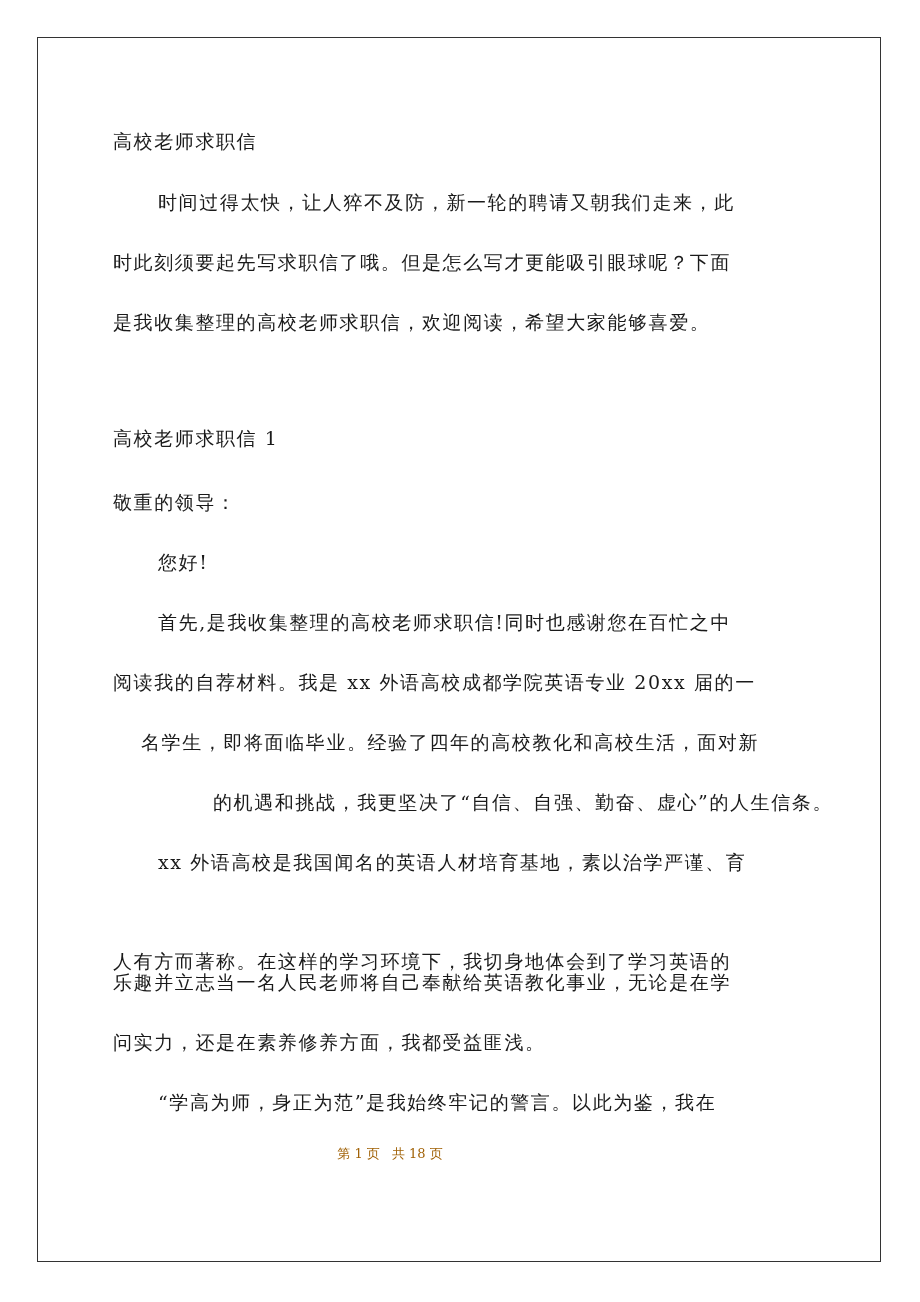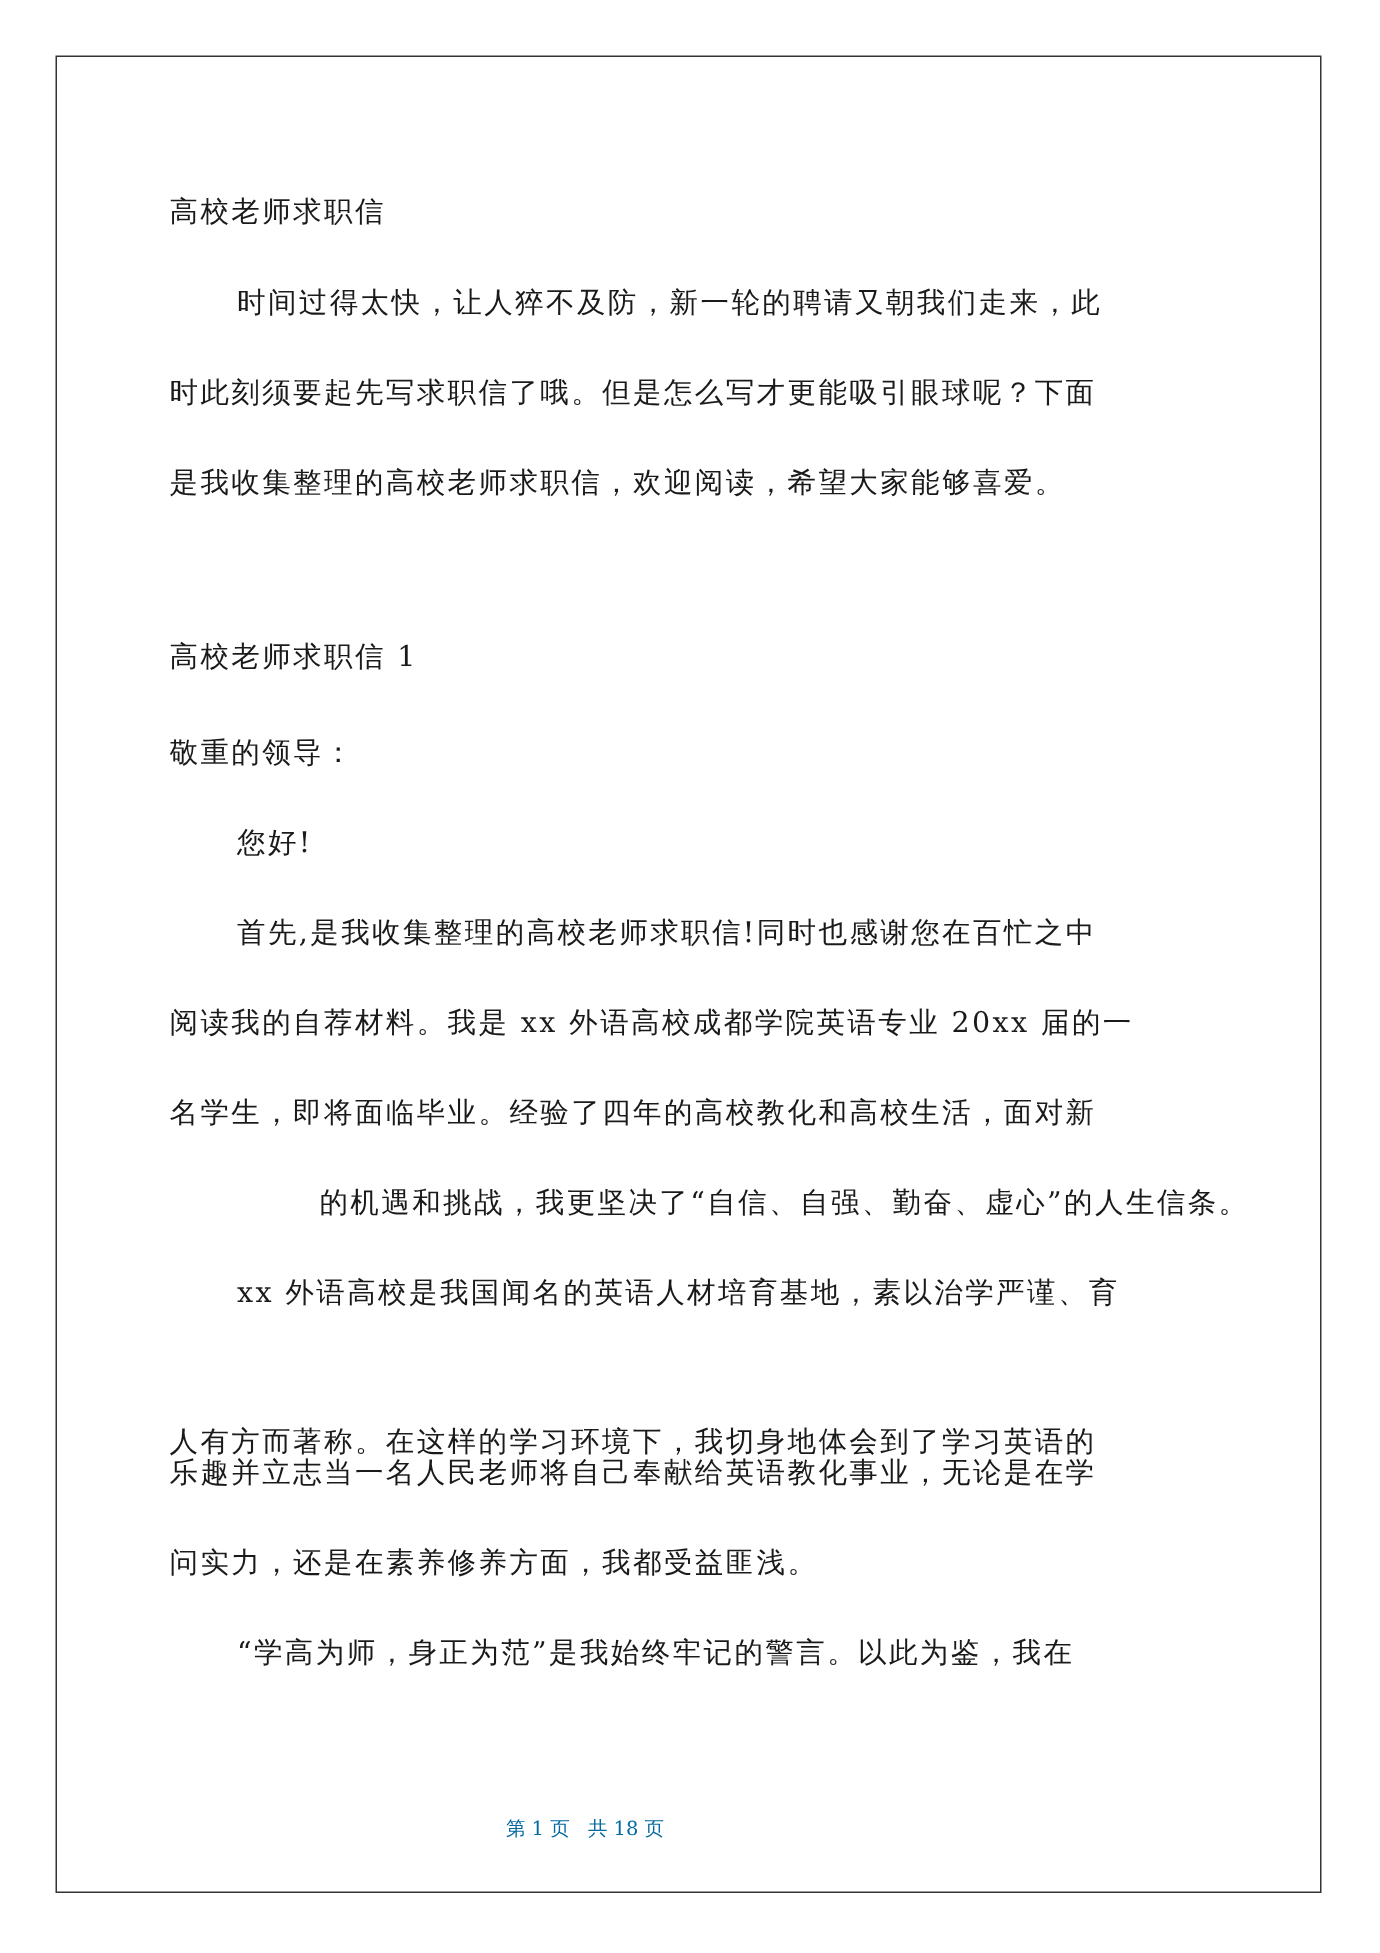--- a/index.html
+++ b/index.html
@@ -33,25 +33,25 @@
       white-space: nowrap;
       letter-spacing: 1.6px;
     }
     .indent {
       left: 158px;
     }
     .footer {
       position: absolute;
       left: 0;
       width: 780px;
-      top: 1211px;
+      top: 1145px;
       text-align: center;
       font-size: 13px;
       line-height: 18px;
-      color: #0369a1;
+      color: #a16207;
     }
     .footer span {
       margin: 0 4px;
     }
   </style>
 </head>
 <body>
 
 <div class="page-frame"></div>
 
@@ -60,21 +60,21 @@
 <div class="line indent" style="top:188px;">时间过得太快，让人猝不及防，新一轮的聘请又朝我们走来，此</div>
 <div class="line" style="top:248px;">时此刻须要起先写求职信了哦。但是怎么写才更能吸引眼球呢？下面</div>
 <div class="line" style="top:308px;">是我收集整理的高校老师求职信，欢迎阅读，希望大家能够喜爱。</div>
 
 <div class="line" style="top:424px;">高校老师求职信 1</div>
 <div class="line" style="top:488px;">敬重的领导：</div>
 <div class="line indent" style="top:548px;">您好!</div>
 
 <div class="line indent" style="top:608px;">首先,是我收集整理的高校老师求职信!同时也感谢您在百忙之中</div>
 <div class="line" style="top:668px;">阅读我的自荐材料。我是 xx 外语高校成都学院英语专业 20xx 届的一</div>
-<div class="line" style="top:728px;">名学生，即将面临毕业。经验了四年的高校教化和高校生活，面对新</div>
+<div class="line" style="top:728px;margin-left:28px;">名学生，即将面临毕业。经验了四年的高校教化和高校生活，面对新</div>
 <div class="line" style="top:788px;text-align:right;">的机遇和挑战，我更坚决了“自信、自强、勤奋、虚心”的人生信条。</div>
 
 <div class="line indent" style="top:848px;">xx 外语高校是我国闻名的英语人材培育基地，素以治学严谨、育</div>
 <div class="line" style="top:908px;margin-top:39px;">人有方而著称。在这样的学习环境下，我切身地体会到了学习英语的</div>
 <div class="line" style="top:968px;">乐趣并立志当一名人民老师将自己奉献给英语教化事业，无论是在学</div>
 <div class="line" style="top:1028px;">问实力，还是在素养修养方面，我都受益匪浅。</div>
 
 <div class="line indent" style="top:1088px;">“学高为师，身正为范”是我始终牢记的警言。以此为鉴，我在</div>
 
 <div class="footer">

